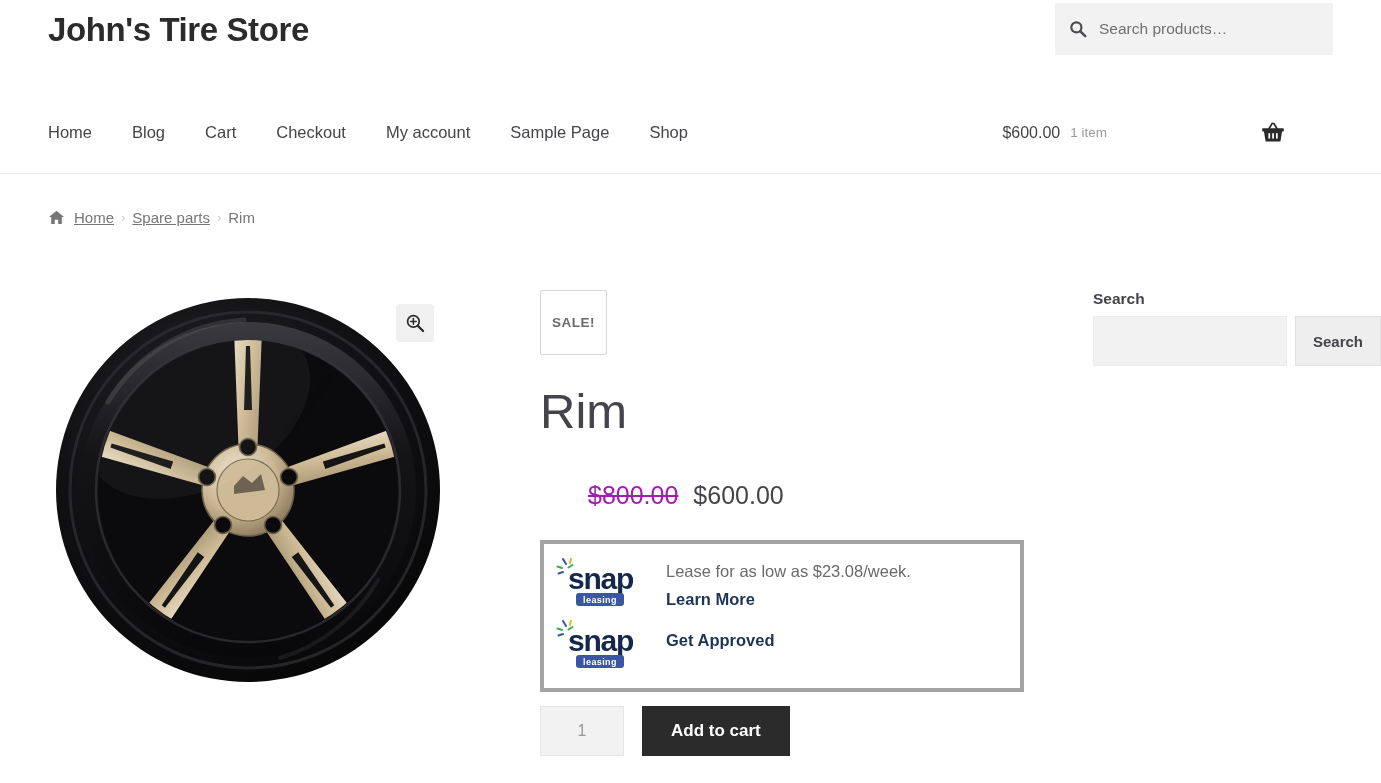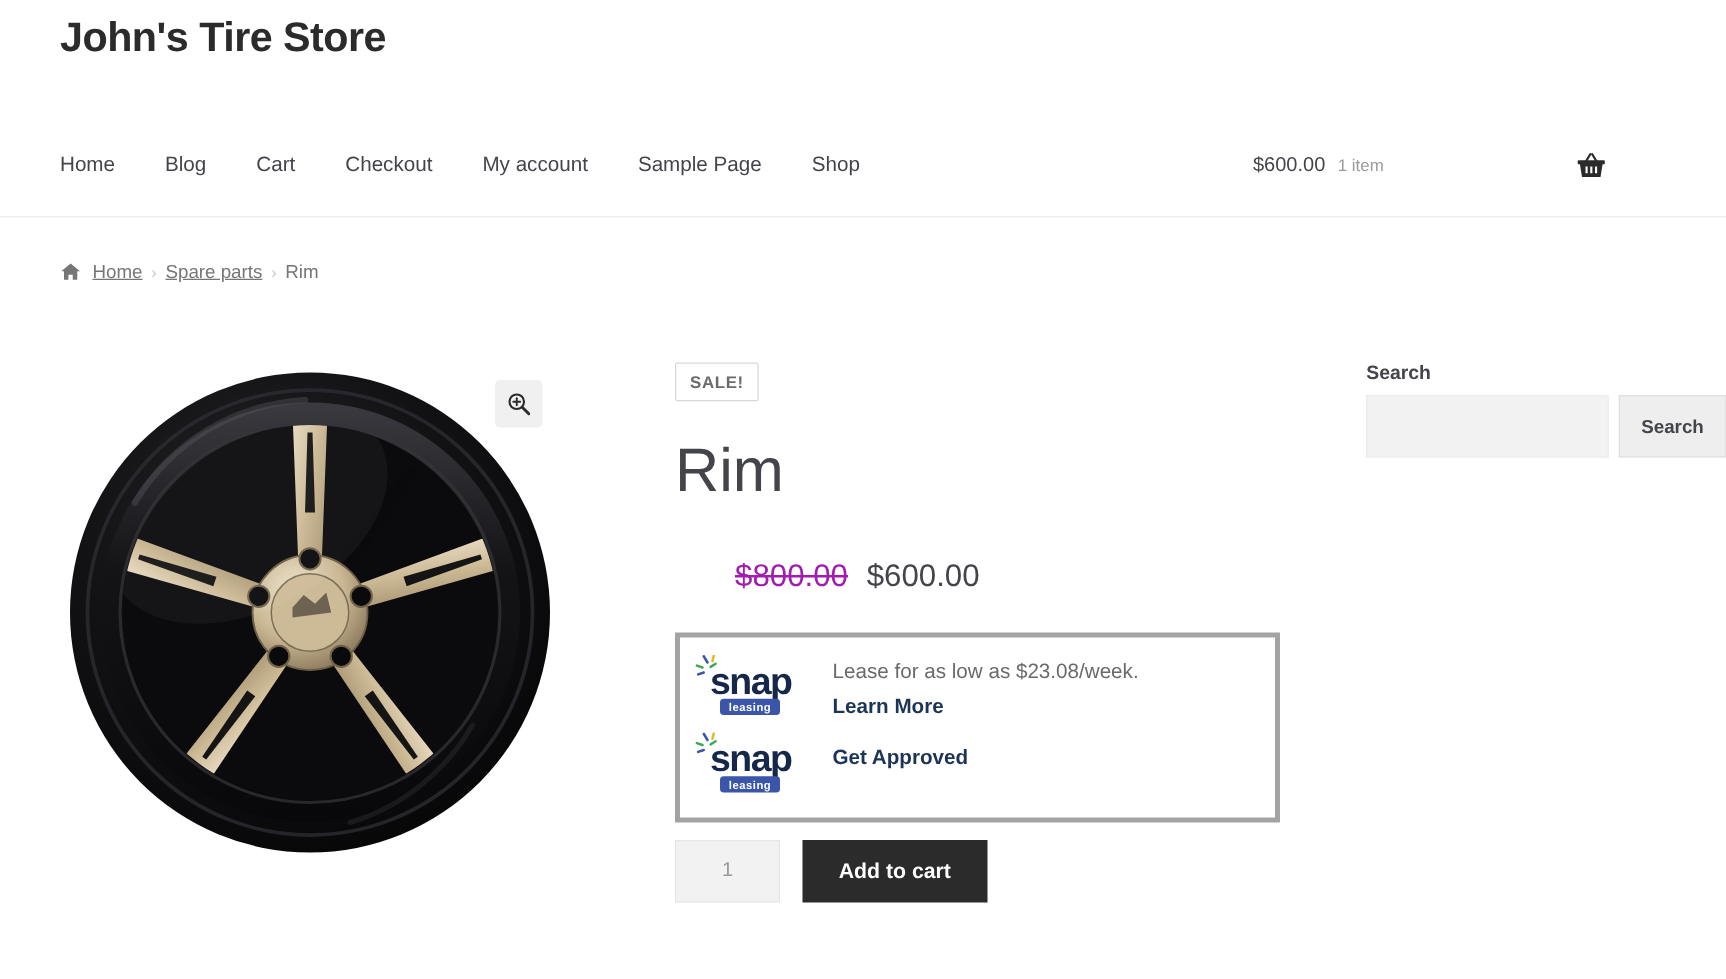--- a/index.html
+++ b/index.html
@@ -82,21 +82,21 @@
   .zoom-badge {
     position: absolute; top: 14px; right: 14px;
     width: 38px; height: 38px; background: #f0f0f0;
     border-radius: 4px; display: flex; align-items: center; justify-content: center;
   }
   .zoom-badge svg { width: 20px; height: 20px; }
 
   
   .sale-badge {
     display: inline-block; border: 1px solid #d7d7d7;
-    padding: 7px 11px; font-size: 13.5px; font-weight: bold;
+    padding: 24px 11px; font-size: 13.5px; font-weight: bold;
     letter-spacing: 0.5px; color: #6b6b6b; border-radius: 2px;
     background: #fff;
   }
   .product-title {
     font-size: 49px; font-weight: 300; color: #43454b;
     margin: 30px 0 0 0; line-height: 1.1;
     font-family: "Liberation Sans", sans-serif;
   }
   .price-row { margin-top: 42px; font-size: 25px; color: #43454b; }
   .price-row .old {
@@ -157,20 +157,29 @@
 </style>
 </head>
 <body>
 
 <header class="site-header">
 
   <div class="brand-row">
     <h1 class="site-title">John's Tire Store</h1>
   </div>
 
+  <div class="header-search">
+    <span class="mag">
+      <svg viewBox="0 0 20 20" aria-hidden="true">
+        <circle cx="8.2" cy="8.2" r="5.6" fill="none" stroke="#4a4c51" stroke-width="2.4"></circle>
+        <line x1="12.4" y1="12.4" x2="18" y2="18" stroke="#4a4c51" stroke-width="2.8" stroke-linecap="round"></line>
+      </svg>
+    </span>
+    <input type="text" placeholder="Search products…" style="">
+  </div>
 
   <div class="nav-row">
     <nav class="main-nav">
       <a href="#">Home</a>
       <a href="#">Blog</a>
       <a href="#">Cart</a>
       <a href="#">Checkout</a>
       <a href="#">My account</a>
       <a href="#">Sample Page</a>
       <a href="#">Shop</a>

